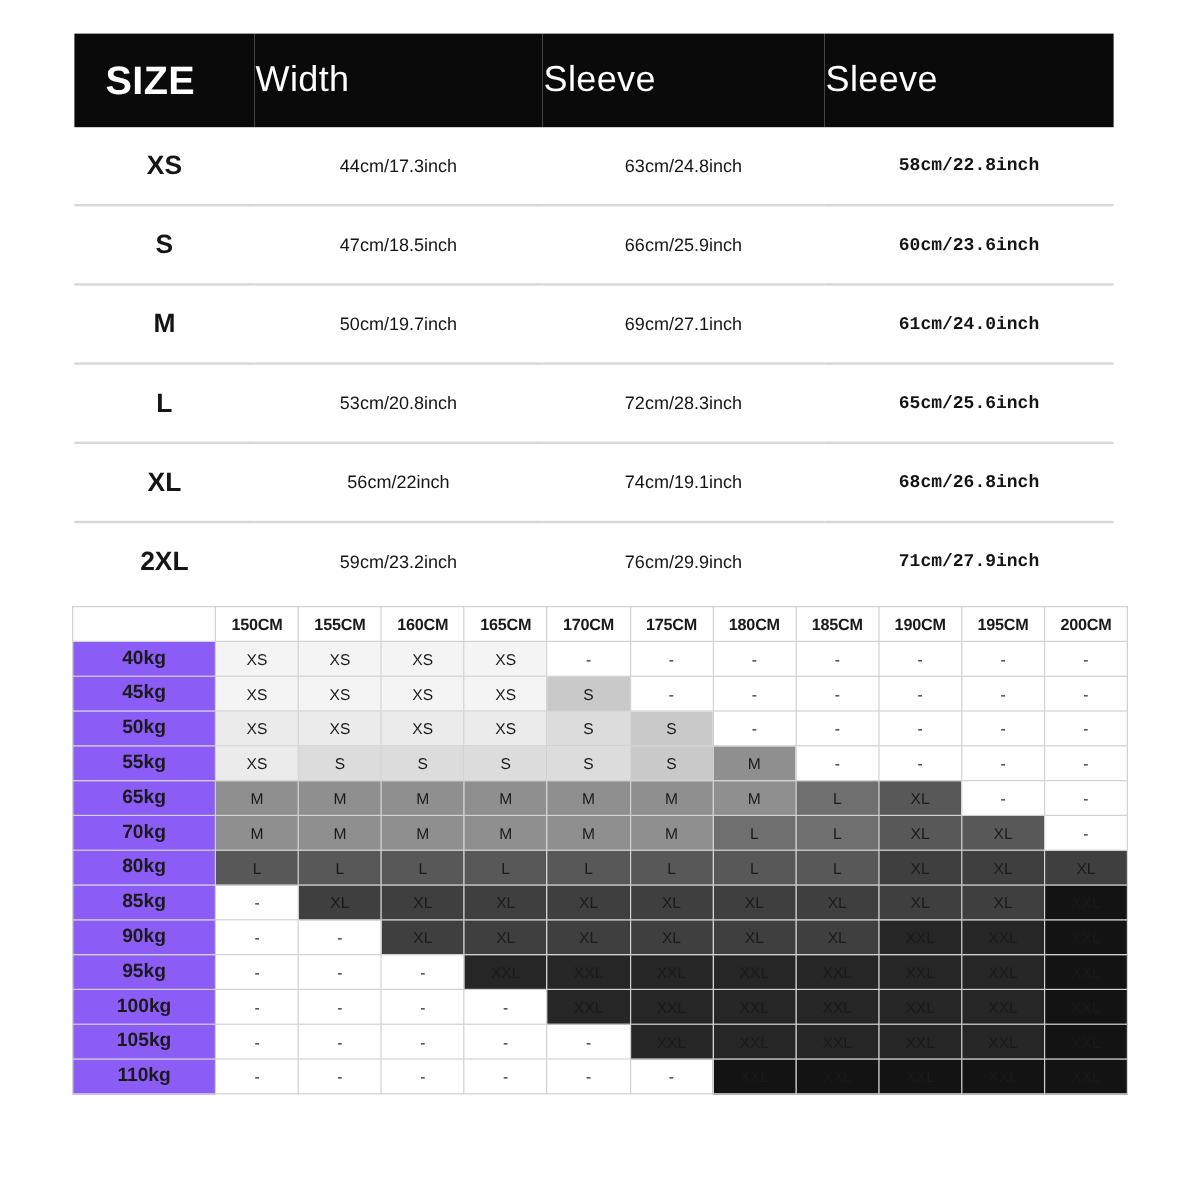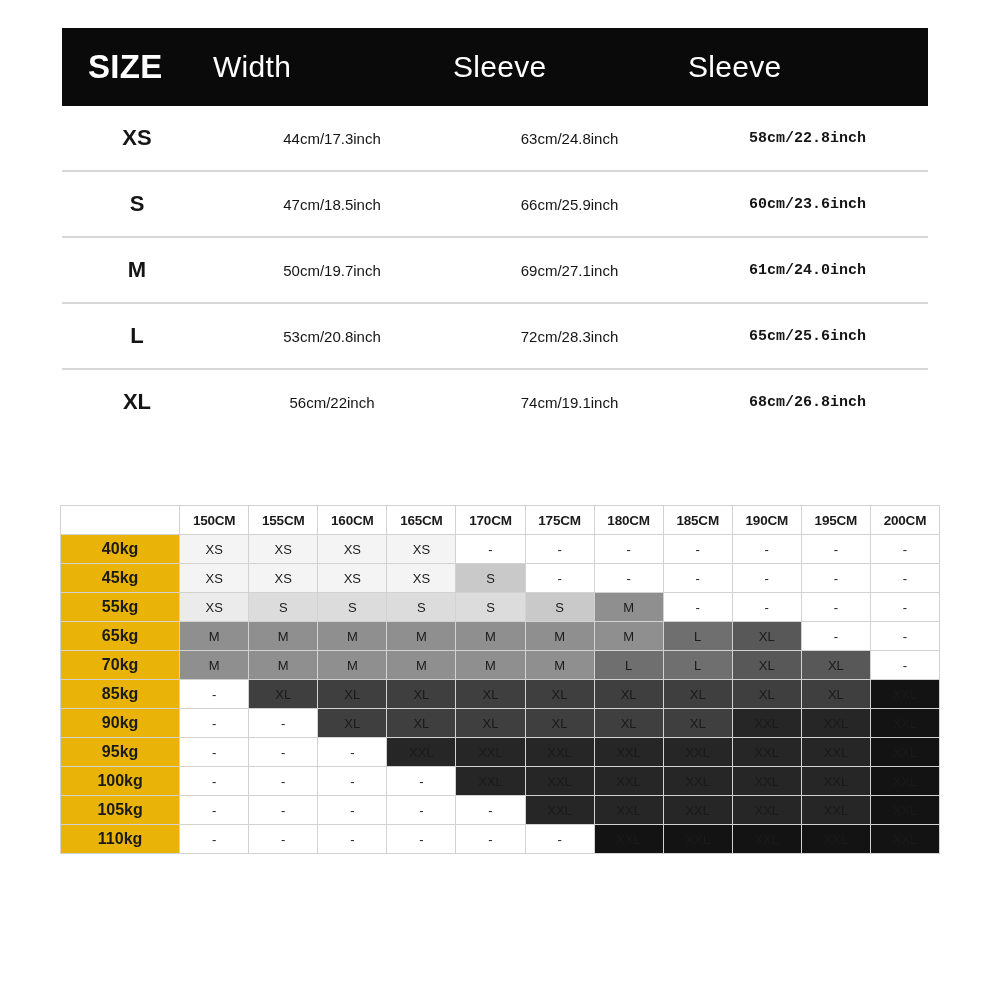--- a/index.html
+++ b/index.html
@@ -99,21 +99,21 @@
   .matrix thead th.hcol {
     width: 68px;
     font-weight: 700;
     font-size: 13.5px;
     background: #ffffff;
     letter-spacing: -0.2px;
   }
   .matrix tbody th.rowhead {
     font-weight: 700;
     font-size: 16px;
-    background: #eab308;
+    background: #8b5cf6;
     text-align: center;
     width: 118px;
   }
   .matrix tbody td {
     font-size: 13px;
     font-weight: 400;
   }
   
   .s0  { background: #ffffff; color: #3a3a3a; }
   .s1  { background: #f4f4f4; color: #2b2b2b; }
@@ -171,20 +171,26 @@
           <td class="c-width">53cm/20.8inch</td>
           <td class="c-length">72cm/28.3inch</td>
           <td class="c-sleeve">65cm/25.6inch</td>
         </tr>
         <tr>
           <td class="c-size">XL</td>
           <td class="c-width">56cm/22inch</td>
           <td class="c-length">74cm/19.1inch</td>
           <td class="c-sleeve">68cm/26.8inch</td>
         </tr>
+        <tr>
+          <td class="c-size">2XL</td>
+          <td class="c-width">59cm/23.2inch</td>
+          <td class="c-length">76cm/29.9inch</td>
+          <td class="c-sleeve">71cm/27.9inch</td>
+        </tr>
       </tbody>
   </table>
 
   <div class="matrix-wrap">
     <table class="matrix">
       <thead>
         <tr id="matrix-head-row">
           <th class="corner"></th>
         <th class="hcol">150CM</th>
             <th class="hcol">155CM</th>
@@ -222,20 +228,34 @@
             <td class="s1">XS</td>
             <td class="s4">S</td>
             <td class="s0">-</td>
             <td class="s0">-</td>
             <td class="s0">-</td>
             <td class="s0">-</td>
             <td class="s0">-</td>
             <td class="s0">-</td>
           </tr>
           <tr>
+            <th class="rowhead">50kg</th>
+            <td class="s2">XS</td>
+            <td class="s2">XS</td>
+            <td class="s2">XS</td>
+            <td class="s2">XS</td>
+            <td class="s3">S</td>
+            <td class="s4">S</td>
+            <td class="s0">-</td>
+            <td class="s0">-</td>
+            <td class="s0">-</td>
+            <td class="s0">-</td>
+            <td class="s0">-</td>
+          </tr>
+          <tr>
             <th class="rowhead">55kg</th>
             <td class="s2">XS</td>
             <td class="s3">S</td>
             <td class="s3">S</td>
             <td class="s3">S</td>
             <td class="s3">S</td>
             <td class="s4">S</td>
             <td class="s6">M</td>
             <td class="s0">-</td>
             <td class="s0">-</td>
@@ -264,20 +284,34 @@
             <td class="s6">M</td>
             <td class="s6">M</td>
             <td class="s6">M</td>
             <td class="s7">L</td>
             <td class="s7">L</td>
             <td class="s8">XL</td>
             <td class="s8">XL</td>
             <td class="s0">-</td>
           </tr>
           <tr>
+            <th class="rowhead">80kg</th>
+            <td class="s8">L</td>
+            <td class="s8">L</td>
+            <td class="s8">L</td>
+            <td class="s8">L</td>
+            <td class="s8">L</td>
+            <td class="s8">L</td>
+            <td class="s8">L</td>
+            <td class="s8">L</td>
+            <td class="s9">XL</td>
+            <td class="s9">XL</td>
+            <td class="s9">XL</td>
+          </tr>
+          <tr>
             <th class="rowhead">85kg</th>
             <td class="s0">-</td>
             <td class="s9">XL</td>
             <td class="s9">XL</td>
             <td class="s9">XL</td>
             <td class="s9">XL</td>
             <td class="s9">XL</td>
             <td class="s9">XL</td>
             <td class="s9">XL</td>
             <td class="s9">XL</td>

